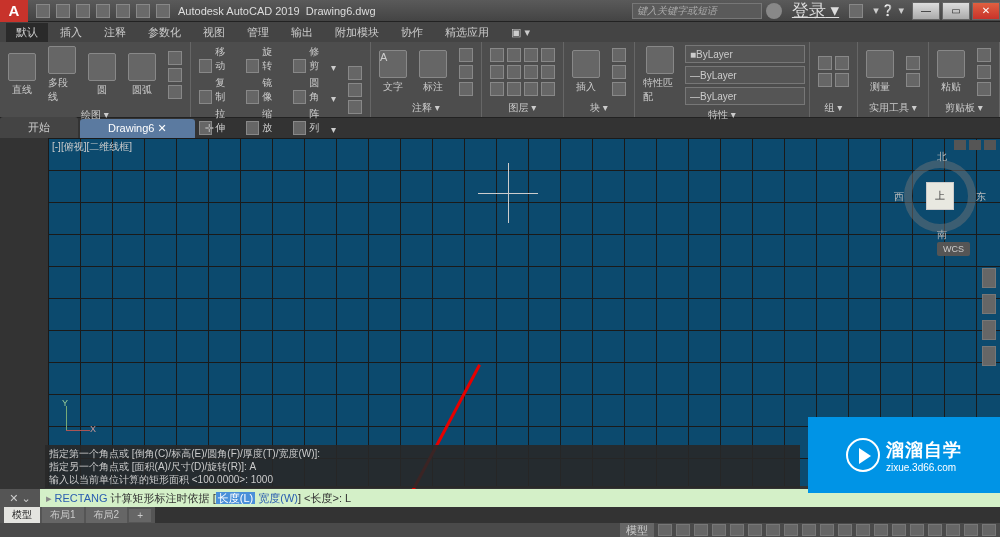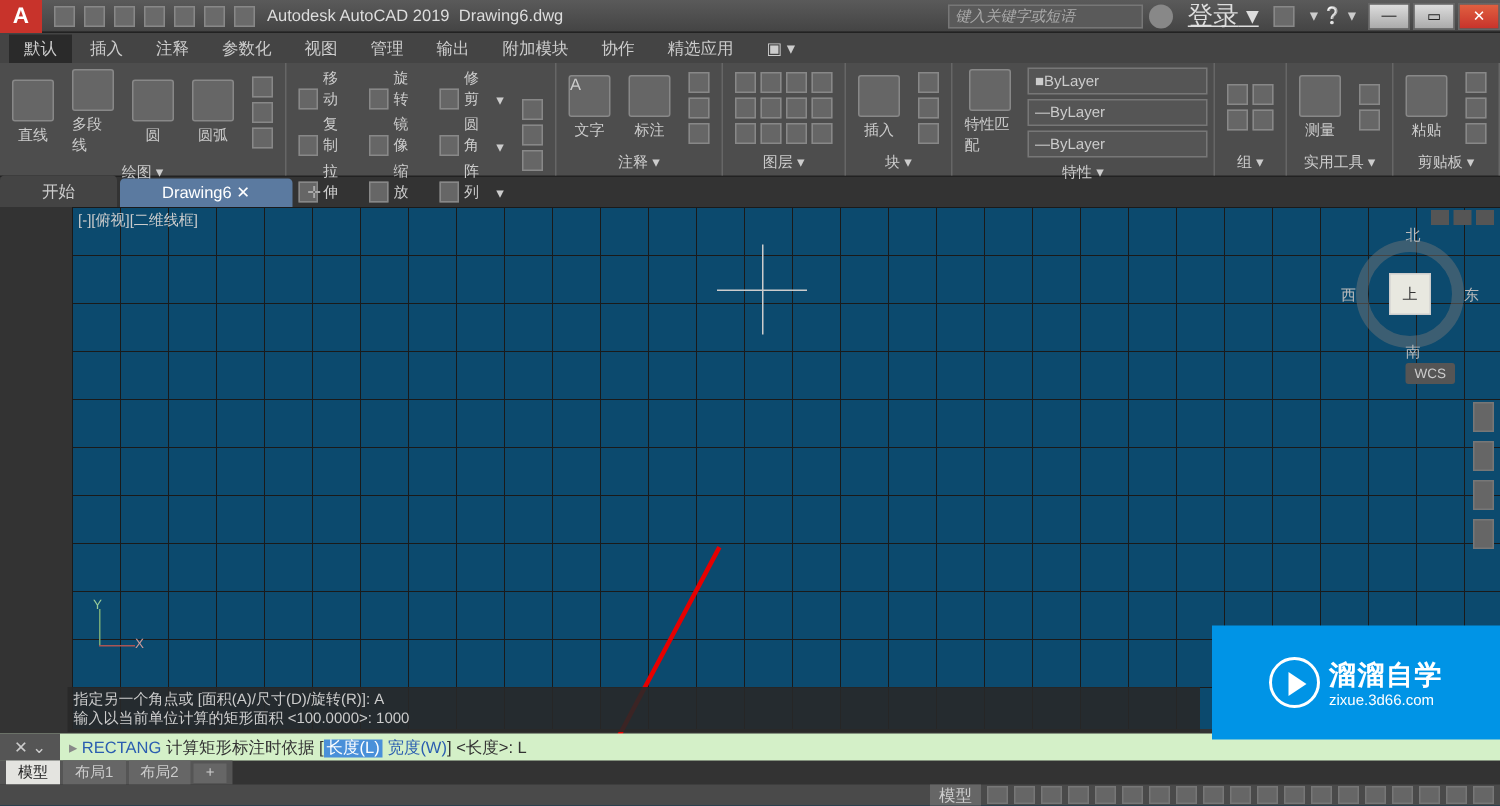--- a/index.html
+++ b/index.html
@@ -536,20 +536,21 @@
 
   <div style="position:absolute;right:4px;top:130px;display:flex;flex-direction:column;gap:6px">
     <div class="status-ico" style="height:20px"></div>
     <div class="status-ico" style="height:20px"></div>
     <div class="status-ico" style="height:20px"></div>
     <div class="status-ico" style="height:20px"></div>
   </div>
 </div>
 
 <div class="cmd-history">
+  <div>指定第一个角点或 [倒角(C)/标高(E)/圆角(F)/厚度(T)/宽度(W)]:</div>
   <div>指定另一个角点或 [面积(A)/尺寸(D)/旋转(R)]: A</div>
   <div>输入以当前单位计算的矩形面积 &lt;100.0000&gt;:  1000</div>
 </div>
 
 <div class="cmd-bar">
   <div class="cmd-toggle">✕ ⌄</div>
   <div class="cmd-content">
     <span style="color:#888">▸ </span>
     <span class="cmd">RECTANG</span>
     <span>计算矩形标注时依据</span>

